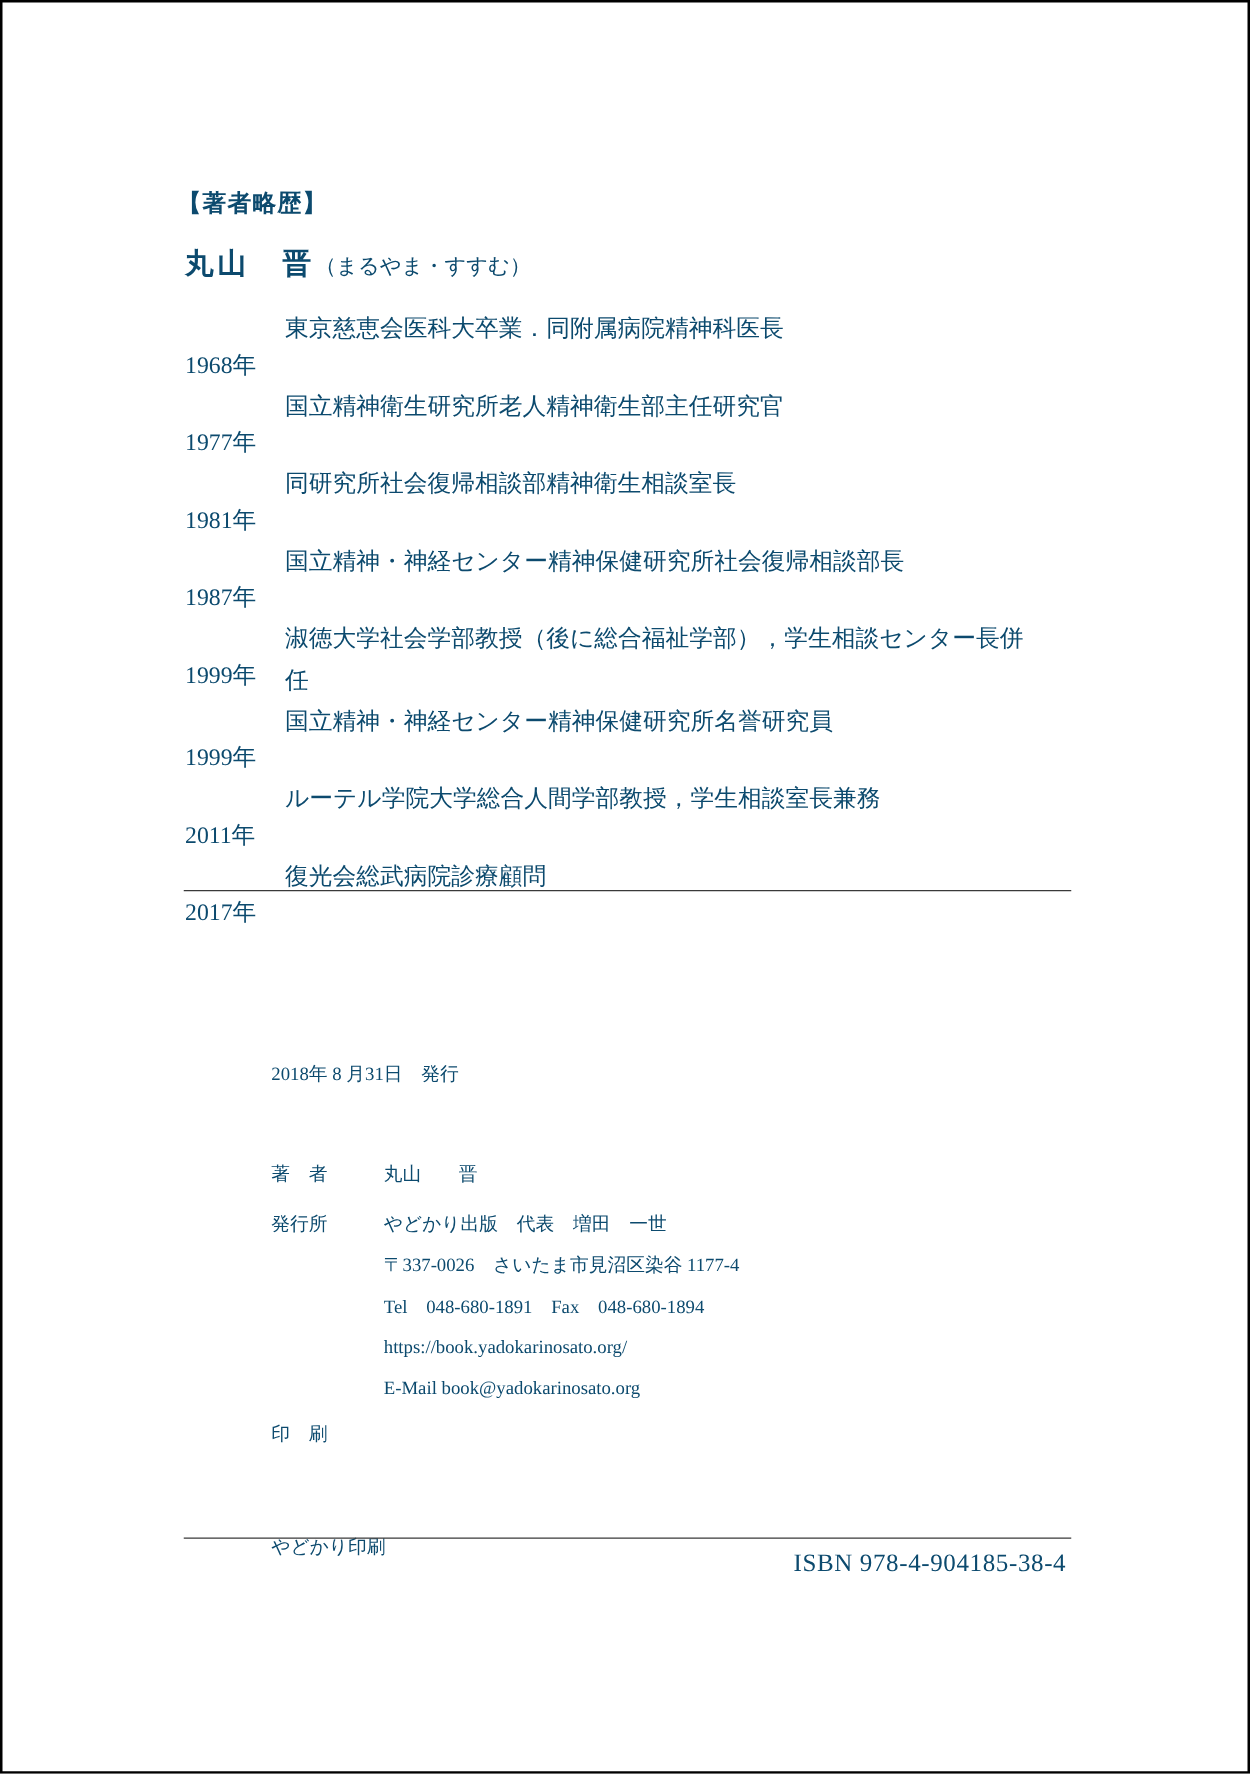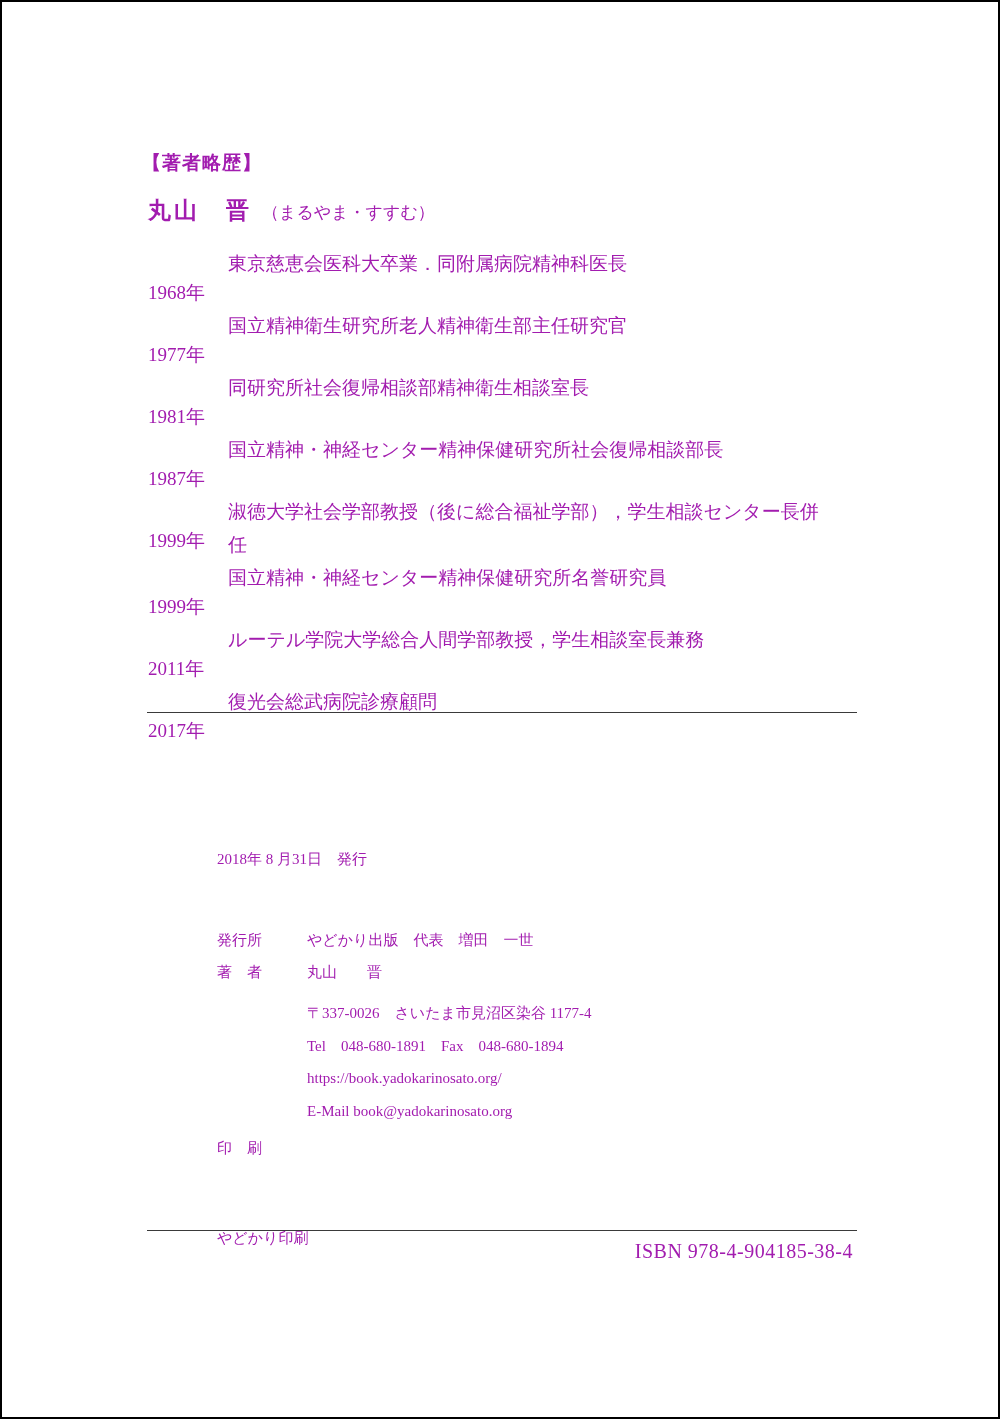--- a/index.html
+++ b/index.html
@@ -9,21 +9,21 @@
   }
   .page {
     position: relative;
     width: 1000px;
     height: 1419px;
     margin: 0 auto;
     background: #ffffff;
     border: 2px solid #000000;
     box-sizing: border-box;
     font-family: "Liberation Serif", "DejaVu Serif", serif;
-    color: #a21caf;
+    color: #0c4a6e;
     overflow: hidden;
   }
 
   
   .profile-heading {
     position: absolute;
     left: 140px;
     top: 148px;
     font-family: "Liberation Sans", "DejaVu Sans", sans-serif;
     font-weight: bold;
@@ -35,21 +35,21 @@
     left: 146px;
     top: 193px;
   }
   .author-line .author-name {
     font-weight: bold;
     font-size: 23px;
     letter-spacing: 3px;
   }
   .author-line .author-reading {
     font-size: 17px;
-    margin-left: 10px;
+    margin-left: 0;
   }
   .history {
     position: absolute;
     left: 146px;
     top: 245px;
     width: 724px;
   }
   .history-row {
     display: flex;
     align-items: flex-start;
@@ -167,28 +167,28 @@
     </div>
   </div>
 
   <div class="divider divider-top"></div>
 
 
   <div class="colophon">
 
     <div class="pub-date">2018年 8 月31日　発行</div>
 
+    <div class="colophon-row row-author">
+      <span class="colophon-label">著　者</span>
+      <span>丸山　　晋</span>
+    </div>
+
     <div class="colophon-row row-publisher">
       <span class="colophon-label">発行所</span>
       <span>やどかり出版　代表　増田　一世</span>
-    </div>
-
-    <div class="colophon-row row-author">
-      <span class="colophon-label">著　者</span>
-      <span>丸山　　晋</span>
     </div>
 
     <div class="indent-block">
       <div>〒337-0026　さいたま市見沼区染谷 1177-4</div>
       <div>Tel　048-680-1891　Fax　048-680-1894</div>
       <div>https://book.yadokarinosato.org/</div>
       <div>E-Mail book@yadokarinosato.org</div>
     </div>
 
     <div class="colophon-row row-printer">

